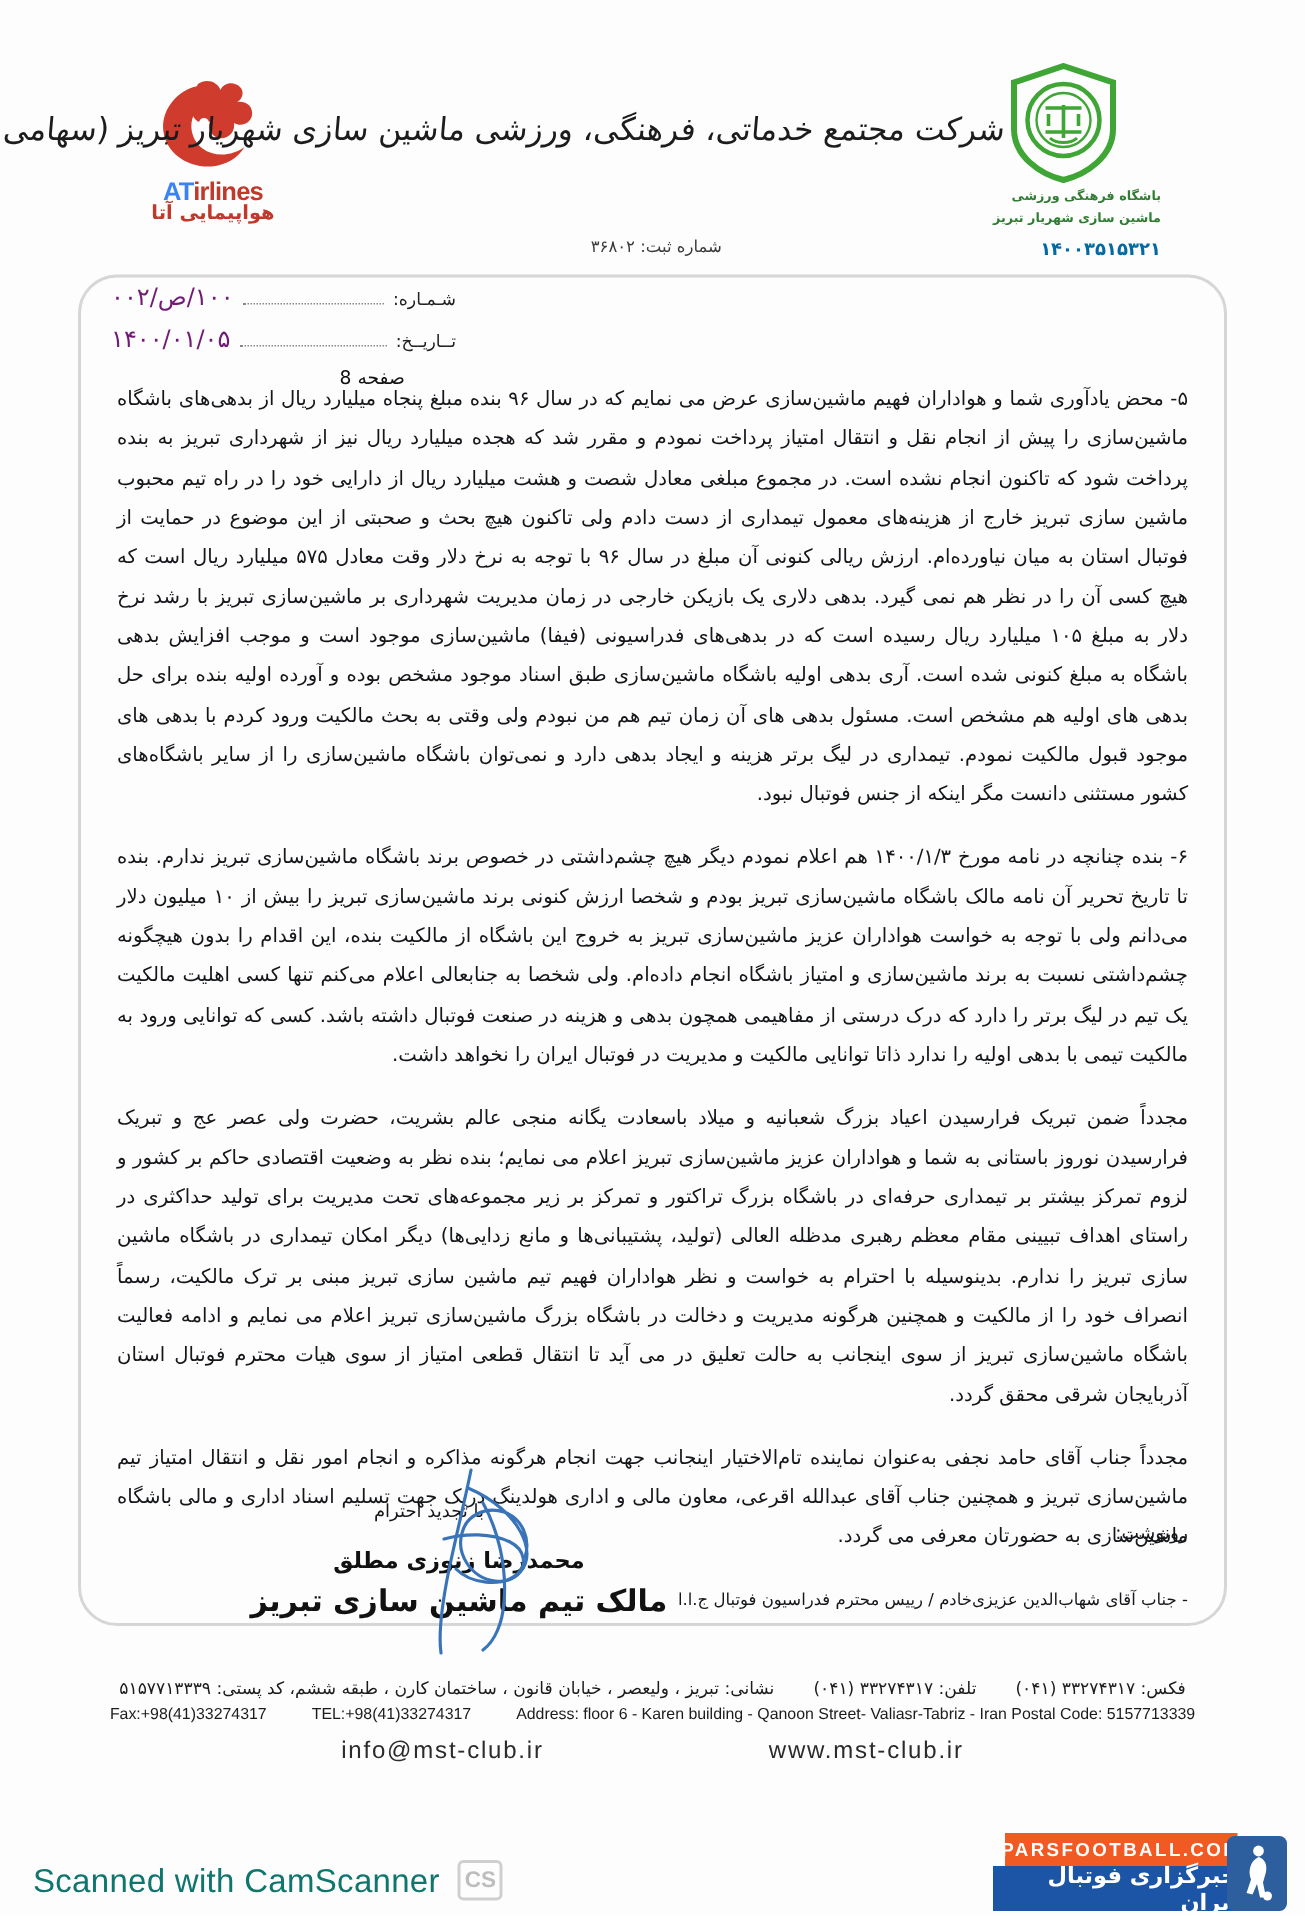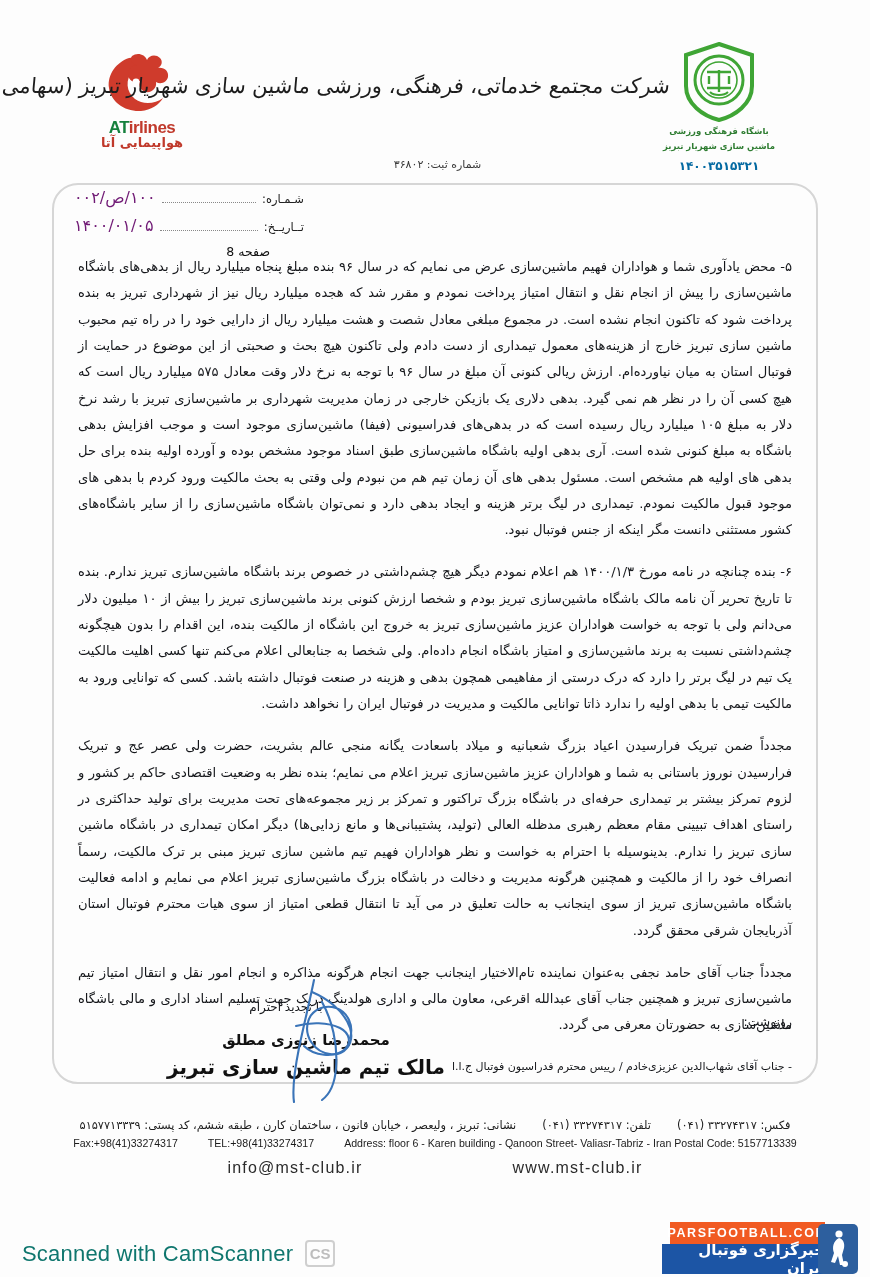--- a/index.html
+++ b/index.html
@@ -47,21 +47,21 @@
   .ata-mark svg { display: block; }
   .ata-word {
     font-family: "Liberation Sans", sans-serif;
     font-size: 17px;
     font-weight: bold;
     color: #c0392b;
     letter-spacing: -0.5px;
     line-height: 1.05;
     margin-top: 1px;
   }
-  .ata-word .a-blue { color: #15803d; }
+  .ata-word .a-blue { color: #3b82f6; }
   .ata-fa {
     font-size: 13px;
     font-weight: bold;
     color: #c0392b;
     line-height: 1.15;
     margin-top: -1px;
   }
 
   
   .company-title {
@@ -83,24 +83,23 @@
     right: 200px;
     top: 124px;
     text-align: center;
     font-size: 11px;
     color: #3a3a3a;
   }
 
   
   .club-logo {
     position: absolute;
-    right: 86px;
+    right: 96px;
     top: 8px;
     width: 130px;
-    text-align: center;
   }
   .club-shield { width: 74px; height: 80px; margin: 0 auto; display: block; }
   .club-fa {
     font-size: 8.5px;
     color: #2f7d32;
     line-height: 1.45;
     margin-top: 3px;
     font-weight: bold;
   }
   .club-code {

